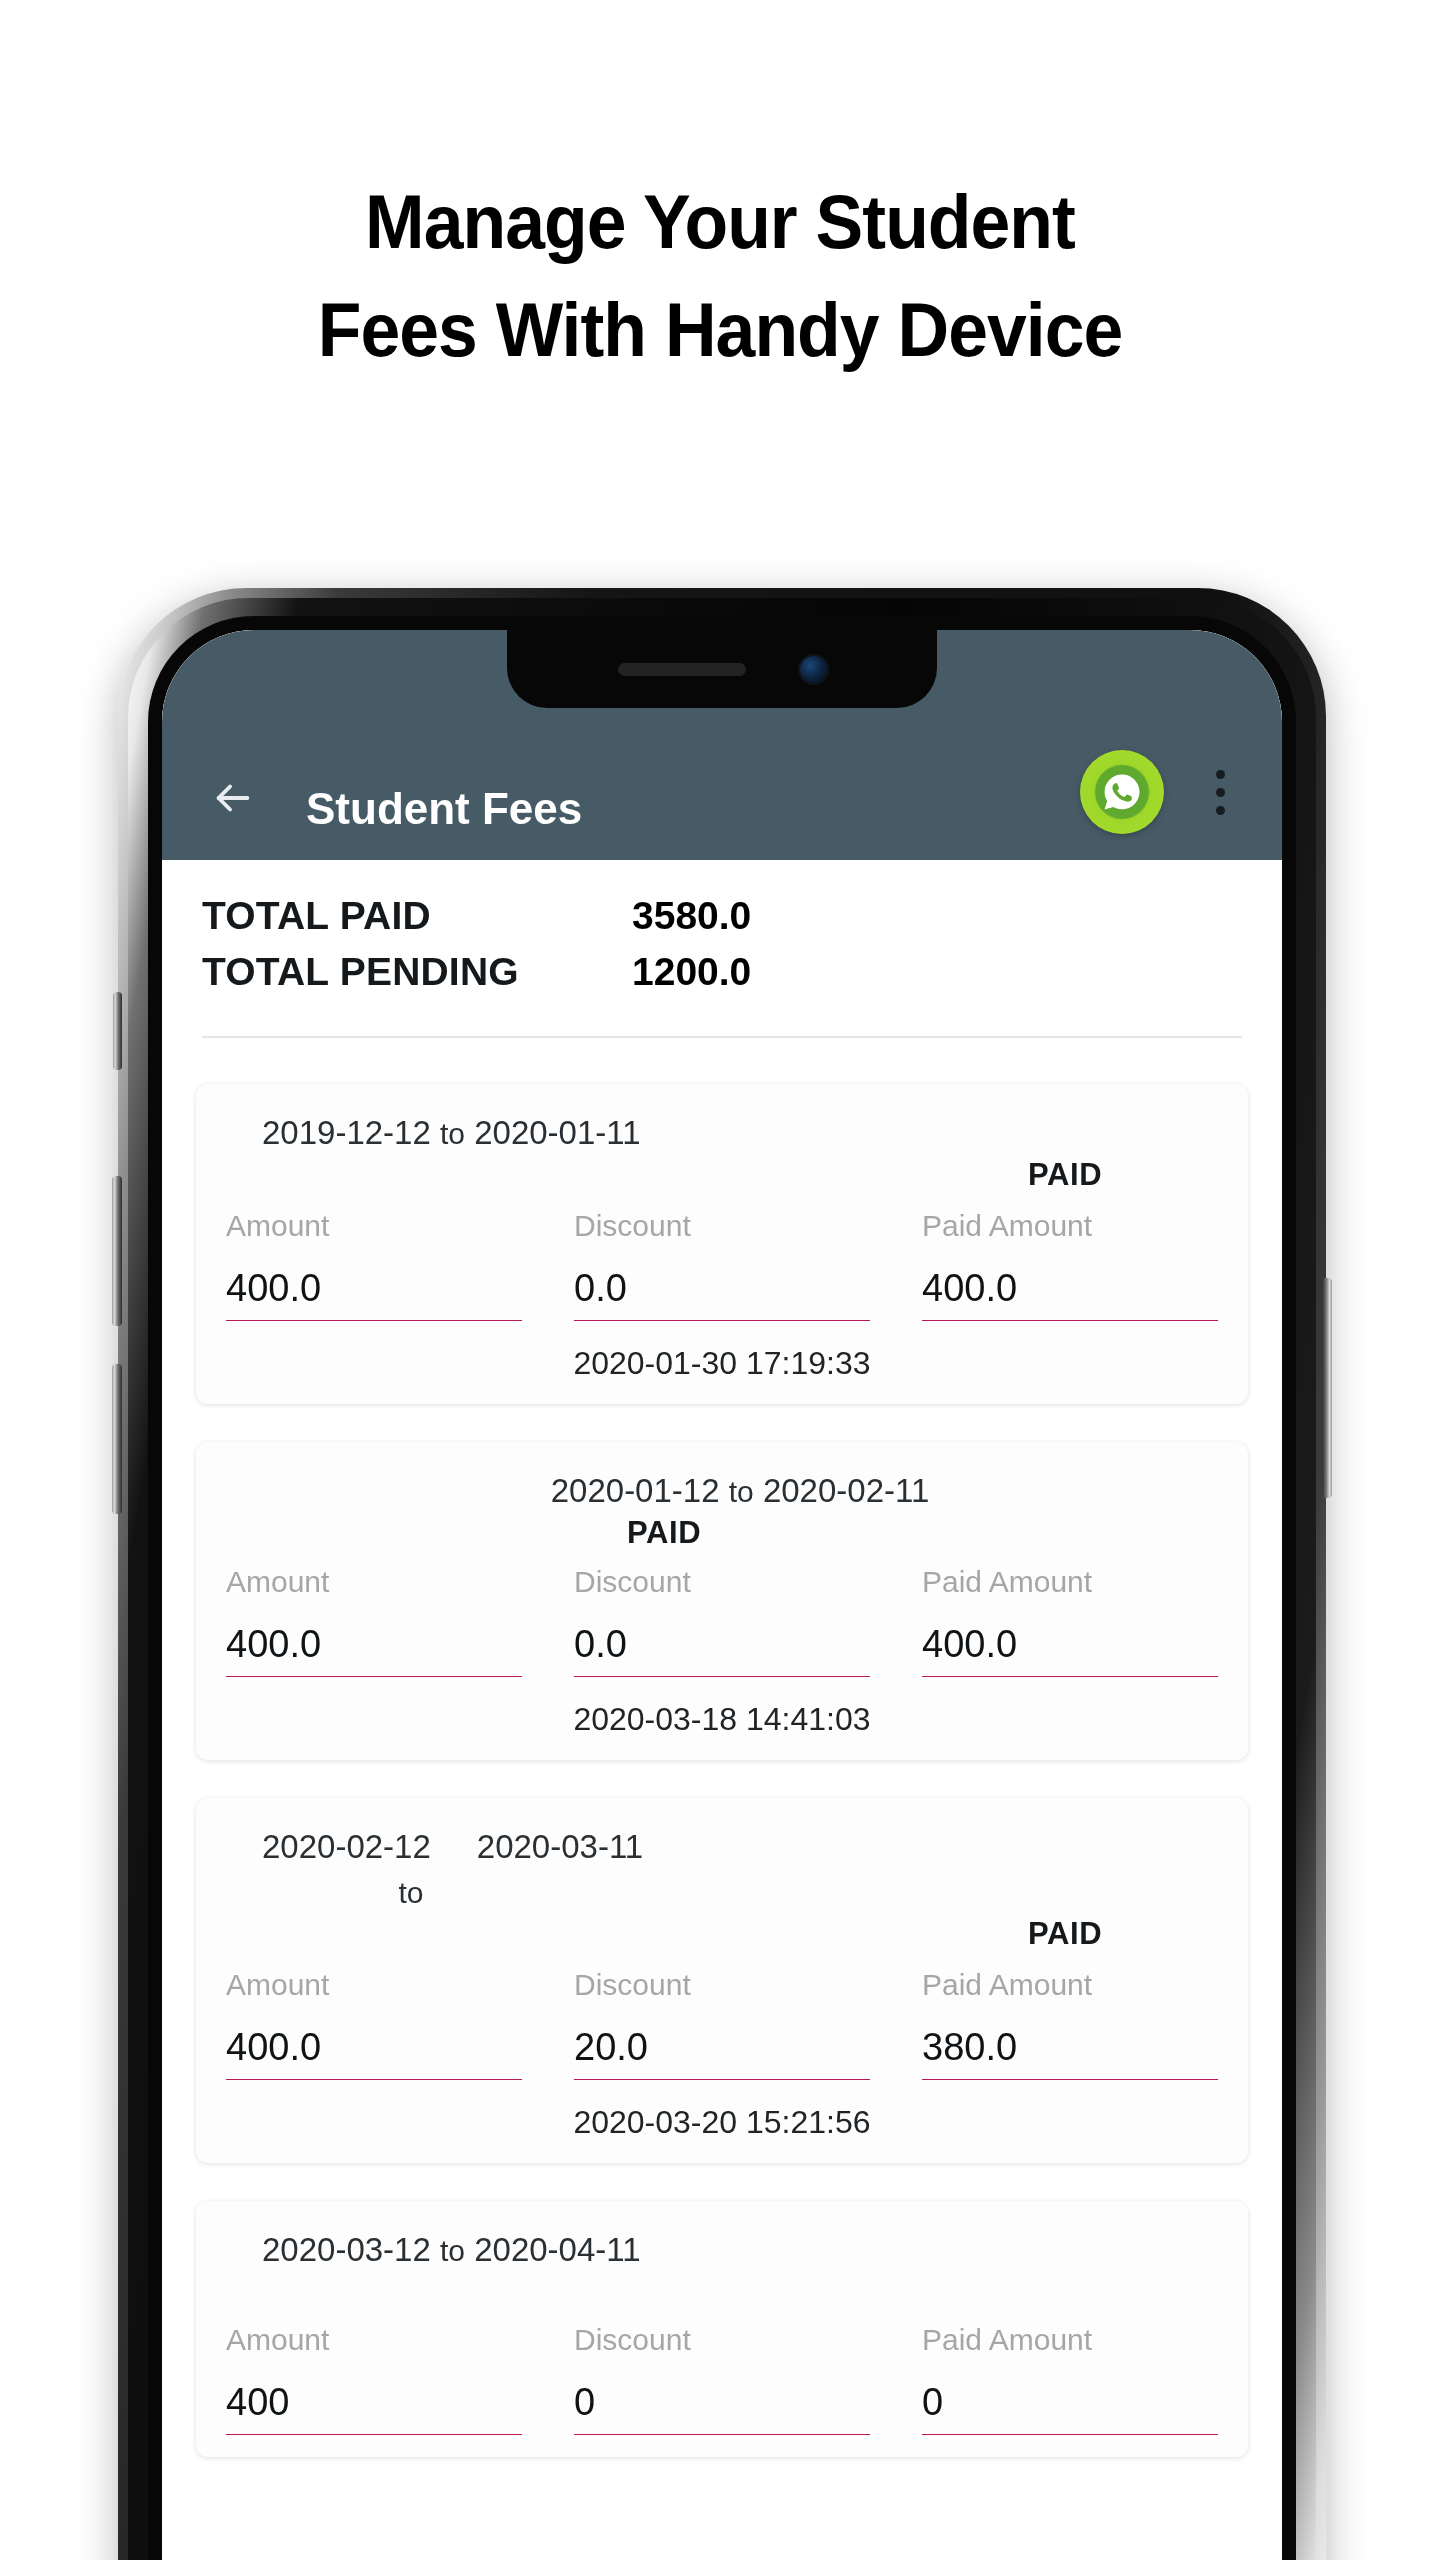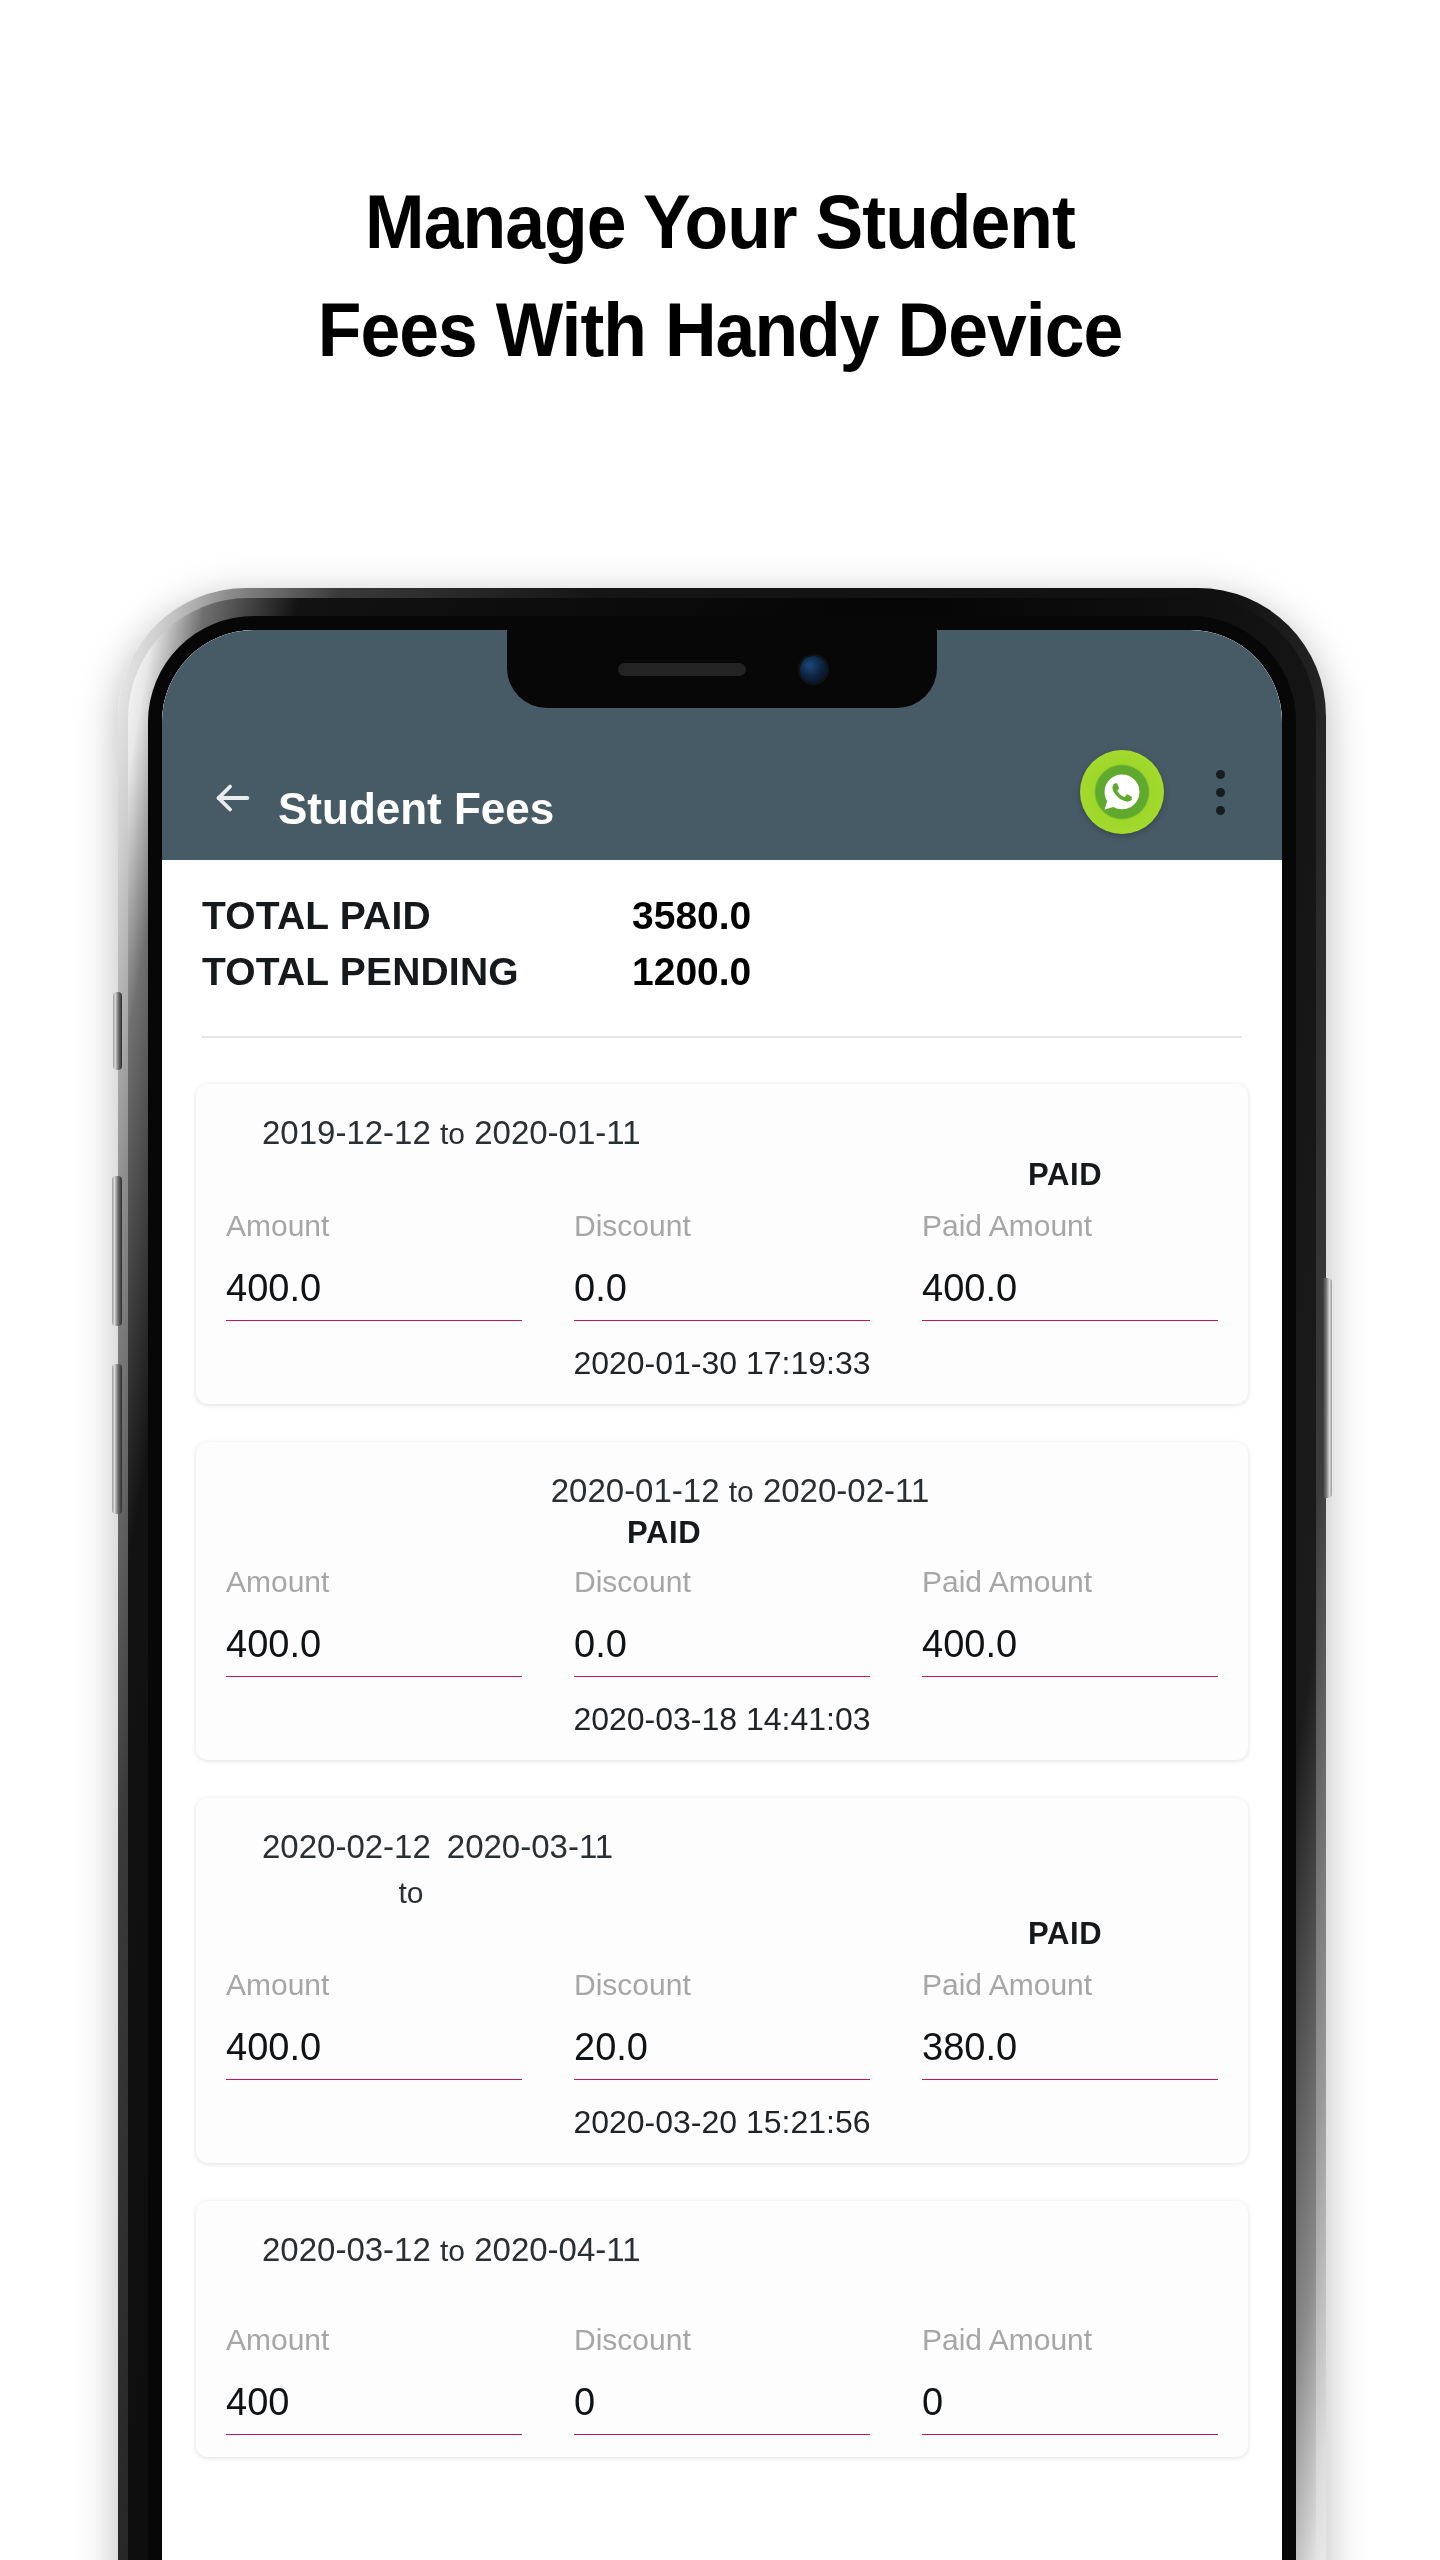--- a/index.html
+++ b/index.html
@@ -145,21 +145,21 @@
   }
   .appbar-back {
     width: 72px; height: 72px;
     display: flex; align-items: center; justify-content: center;
     flex: 0 0 auto;
   }
   .appbar-title {
     color: #ffffff;
     font-size: 44px;
     font-weight: 700;
-    margin-left: 10px;
+    margin-left: 38px;
     flex: 1 1 auto;
     white-space: nowrap;
   }
   .wa-btn {
     width: 84px; height: 84px;
     border-radius: 50%;
     background: radial-gradient(circle at 50% 50%, #5faa2e 0%, #5faa2e 44%, #9ed62a 47%, #a9e02e 100%);
     display: flex; align-items: center; justify-content: center;
     flex: 0 0 auto;
     box-shadow: 0 2px 6px rgba(0,0,0,.25);
@@ -231,21 +231,21 @@
     font-family: "Liberation Sans Narrow","Liberation Sans",sans-serif;
     font-size: 33px;
     color: #2a2f33;
     flex: 1 1 auto;
     padding-left: 36px;
     line-height: 46px;
   }
   .range.wrapped {
     display: flex;
     flex-wrap: wrap;
-    gap: 0 16px;
+    gap: 0 46px;
     max-width: 430px;
   }
   .range.wrapped .to-word { width: 100%; text-align: center; padding-right: 96px; }
   .range .to-word { font-family: "Liberation Sans", sans-serif; font-size: 30px; }
   .badge {
     font-family: "Liberation Sans Narrow","Liberation Sans",sans-serif;
     font-weight: 700;
     font-size: 31px;
     color: #15191c;
     letter-spacing: .6px;

